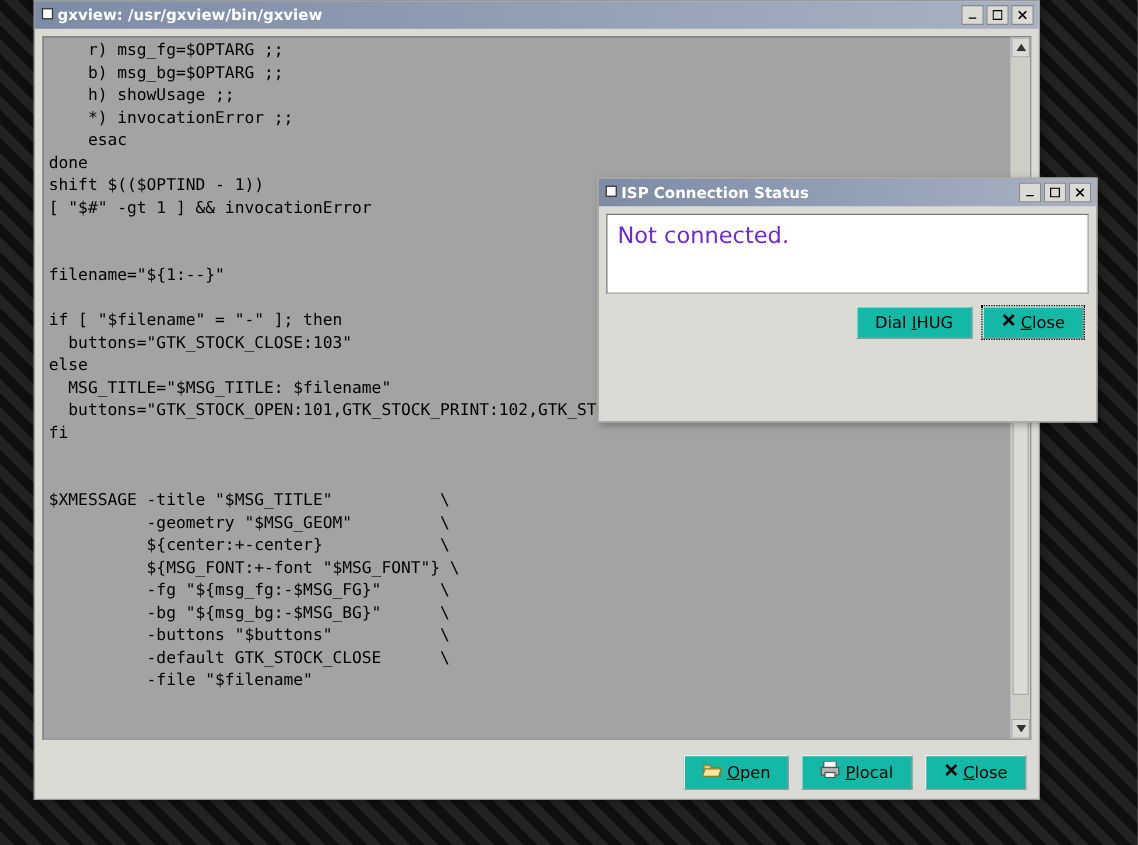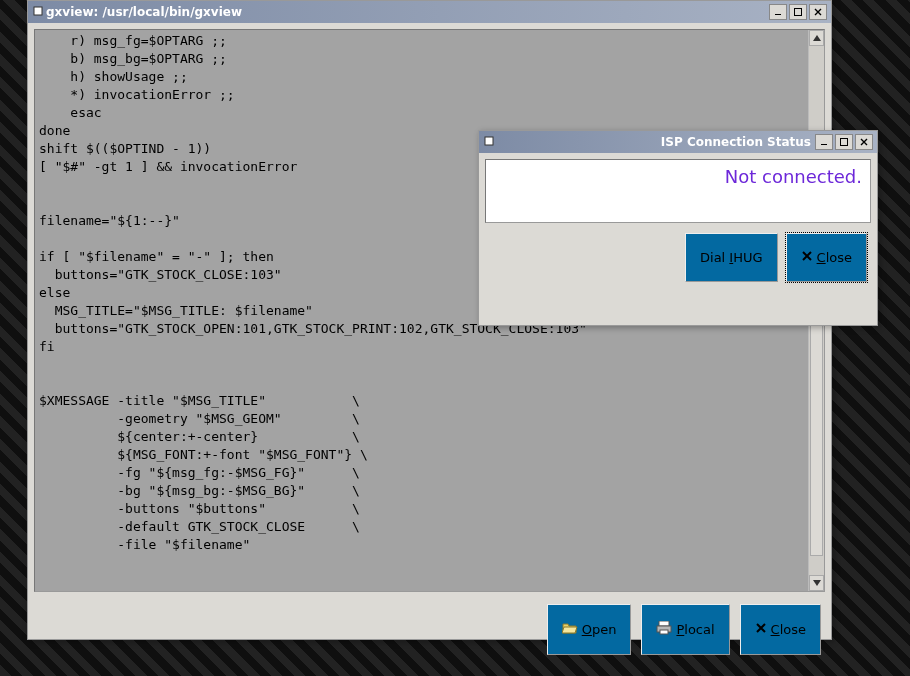--- a/index.html
+++ b/index.html
@@ -22,25 +22,24 @@
     box-shadow: 2px 2px 6px rgba(0,0,0,0.3);
   }
   .main-window {
     left: 27px;
     top: 0px;
     width: 805px;
     height: 640px;
   }
   .dialog-window {
     left: 478px;
-    top: 130px;
+    top: 142px;
     width: 400px;
     height: 196px;
     z-index: 10;
-    text-align: right;
   }
   .titlebar {
     height: 22px;
     background: linear-gradient(to right, #7d8ba5, #a8b2c4);
     display: flex;
     align-items: center;
     padding: 0 4px;
     gap: 4px;
     position: relative;
   }
@@ -123,25 +122,25 @@
     background:#dcdad5;
     border:1px solid #aaa;
   }
   .button-row {
     display:flex;
     justify-content:flex-end;
     gap:10px;
     padding:6px 10px 8px;
   }
   .btn {
-    background:#0369a1;
+    background:#14b8a6;
     border:1px solid #999;
     border-top-color:#eee;
     border-left-color:#eee;
-    padding:16px 14px;
+    padding:4px 14px;
     font-size:13px;
     display:flex;
     align-items:center;
     gap:4px;
     min-width:76px;
     justify-content:center;
   }
   .btn .ul { text-decoration: underline; }
   .dialog-body {
     margin:6px;
@@ -171,21 +170,21 @@
 </head>
 <body>
 
 <div class="window main-window">
   <div class="titlebar">
     <span class="titlebar-icon">
       <svg width="10" height="10" viewBox="0 0 10 10">
           <rect x="1" y="1" width="8" height="8" fill="#fff" stroke="#333" stroke-width="1"></rect>
         </svg>
     </span>
-    <span class="titlebar-title">gxview: /usr/local/bin/gxview</span>
+    <span class="titlebar-title">gxview: /usr/gxview/bin/gxview</span>
     <div class="titlebar-btns">
       <div class="titlebar-btn">
         <svg width="8" height="8" viewBox="0 0 8 8">
             <rect x="1" y="6" width="6" height="1" fill="#000"></rect>
           </svg>
       </div>
       <div class="titlebar-btn">
         <svg width="8" height="8" viewBox="0 0 8 8">
             <rect x="0.5" y="0.5" width="7" height="7" fill="none" stroke="#000" stroke-width="1"></rect>
           </svg>

